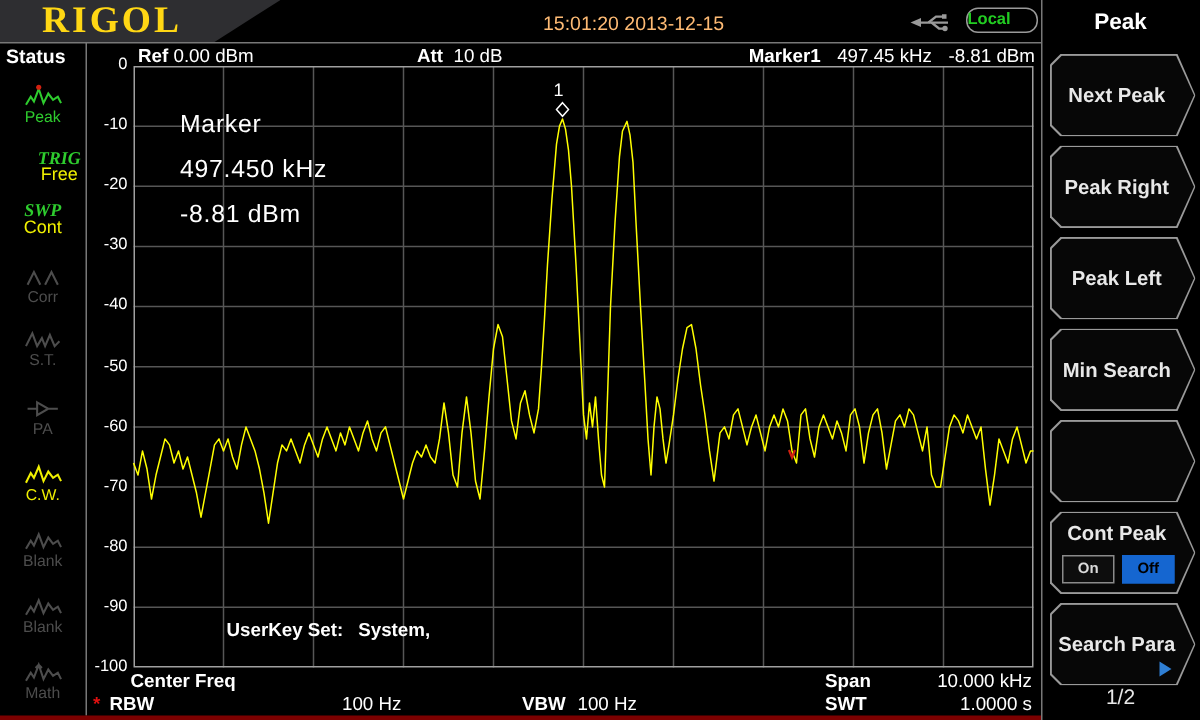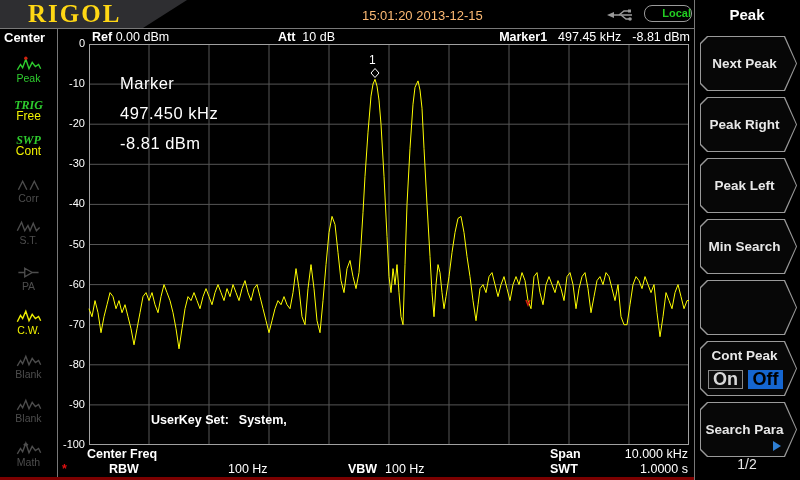--- a/index.html
+++ b/index.html
@@ -7,21 +7,21 @@
           font-family:"Liberation Sans",sans-serif;color:#fff;}
   .abs{position:absolute;}
   
   .logo-bg{left:0;top:0;width:187px;height:28px;background:#2e2e31;
            clip-path:polygon(0 0,187px 0,143px 100%,0 100%);}
   .logo-text{left:28px;top:0px;font-family:"Liberation Serif",serif;font-weight:bold;
              font-size:25px;color:#ffd714;letter-spacing:2px;}
   .time{left:362px;top:8px;font-size:13px;color:#fdba74;}
   .usb{left:606px;top:7px;}
   .local{left:644px;top:5px;width:46px;height:15px;border:1px solid #9a9a9a;border-radius:8px;
-         color:#22cc22;font-size:11px;font-weight:bold;text-align:right;line-height:15px;}
+         color:#22cc22;font-size:11px;font-weight:bold;text-align:left;line-height:15px;}
   .menu-title{left:694px;top:6px;width:106px;text-align:center;font-size:15px;font-weight:bold;}
   .hline-top{left:0;top:28px;width:694px;height:1px;background:#787878;}
   .vline-menu{left:694px;top:0;width:1px;height:480px;background:#787878;}
   .vline-side{left:57px;top:28px;width:1px;height:449px;background:#787878;}
   
   .status-title{left:4px;top:30px;font-size:13px;font-weight:bold;}
   .ann{top:30px;font-size:12.5px;white-space:nowrap;}
   .b{font-weight:bold;}
   .ref-g{left:92px;}
   .att-g{left:278px;}
@@ -40,21 +40,21 @@
   
   .mbtn{left:700px;width:97px;height:55px;}
   .mbtn-shape{position:absolute;inset:0;background:#9a9a9a;
     clip-path:polygon(0 7px,7px 0,calc(100% - 12px) 0,100% 50%,calc(100% - 12px) 100%,7px 100%,0 calc(100% - 7px));}
   .mbtn-inner{position:absolute;inset:1px;background:#070707;
     clip-path:polygon(0 7px,7px 0,calc(100% - 12px) 0,100% 50%,calc(100% - 12px) 100%,7px 100%,0 calc(100% - 7px));}
   .mbtn-label{position:absolute;inset:0 10px 0 2px;display:flex;align-items:center;justify-content:center;
               font-size:13.5px;font-weight:bold;color:#e8e8e8;text-align:center;}
   .mbtn-label.top{align-items:flex-start;padding-top:7px;}
   .toggle-row{position:absolute;left:8px;right:14px;bottom:7px;height:19px;display:flex;gap:5px;}
-  .tg{flex:1;height:17px;line-height:17px;text-align:center;font-size:18px;font-weight:bold;}
+  .tg{flex:1;height:17px;line-height:17px;text-align:center;font-size:10px;font-weight:bold;}
   .tg-on{border:1px solid #8a8a8a;background:#0d0d0d;color:#d8d8d8;}
   .tg-off{background:#1566d0;color:#000;border:1px solid #1566d0;}
   .sub-arrow{position:absolute;right:16px;bottom:6px;width:0;height:0;
              border-left:8px solid #2f7fd4;border-top:5px solid transparent;border-bottom:5px solid transparent;}
   .page-ind{left:694px;top:456px;width:106px;text-align:center;font-size:14px;color:#e8e8e8;}
   
   .bb{font-size:12.5px;white-space:nowrap;}
   .r1{top:447px;} .r2{top:462px;}
   .red{color:#e01010;}
   .right-col{width:88px;text-align:right;}
@@ -100,21 +100,21 @@
     <rect x="22" y="2.5" width="3" height="3" fill="#9a9a9a"></rect>
     <path d="M15,8 L20,12 h3" stroke="#9a9a9a" stroke-width="1.5" fill="none"></path>
     <circle cx="24" cy="12" r="1.8" fill="#9a9a9a"></circle>
   </svg>
   <div class="abs local">Local</div>
   <div class="abs menu-title">Peak</div>
   <div class="abs hline-top"></div>
   <div class="abs vline-menu"></div>
   <div class="abs vline-side"></div>
 
-  <div class="abs status-title">Center</div>
+  <div class="abs status-title">Status</div>
   <div class="abs ann ref-g">
     <span class="b">Ref</span>
     <span>0.00 dBm</span>
   </div>
   <div class="abs ann att-g">
     <span class="b">Att</span>&nbsp;
     <span>10 dB</span>
   </div>
   <div class="abs ann mk1-g">
     <span class="b">Marker1</span>
@@ -142,21 +142,21 @@
   <div class="abs userkey">
     <span>UserKey Set:</span>
     <span>System,</span>
   </div>
 
   <div id="sidebar">
       <div class="abs sb-item" style="top: 56px;"><svg width="26" height="17" viewBox="0 0 24 16">
           <path d="M1,13 L4,8 L6,11 L9,3 L12,12 L15,6 L18,10 L21,8 L23,12" stroke="#2ecc2e" fill="none" stroke-width="1.3"></path>
           <circle cx="9" cy="2" r="1.6" fill="#d42010"></circle>
         </svg><span style="color: rgb(46, 204, 46);">Peak</span></div>
-      <div class="abs sb-item" style="top: 100px;">
+      <div class="abs sb-item" style="top: 100px; margin-left: 11px;">
         <span class="sb-prefix">TRIG</span>
         <span class="sb-val">Free</span>
       </div>
       <div class="abs sb-item" style="top: 135px;">
         <span class="sb-prefix">SWP</span>
         <span class="sb-val">Cont</span>
       </div>
       <div class="abs sb-item" style="top: 176px;"><svg width="26" height="17" viewBox="0 0 24 16">
           <path d="M2,13 L6,5 L10,13 M13,13 L17,5 L21,13" stroke="#4d4d4d" fill="none" stroke-width="1.3"></path>
         </svg><span style="color: rgb(77, 77, 77);">Corr</span></div>
@@ -228,21 +228,21 @@
         <div class="sub-arrow"></div>
       </div>
     </div>
   <div class="abs page-ind">1/2</div>
 
   <div class="abs bb r1 b" style="left:87px;">Center Freq</div>
   <div class="abs bb r1" style="left:218px;margin-top:40px;">497.70 kHz</div>
   <div class="abs bb r1 b" style="left:550px;">Span</div>
   <div class="abs bb r1 right-col" style="left:600px;">10.000 kHz</div>
   <div class="abs bb r2 b red" style="left:62px;">*</div>
-  <div class="abs bb r2 b" style="left:73px;margin-left:36px;">RBW</div>
+  <div class="abs bb r2 b" style="left:73px;">RBW</div>
   <div class="abs bb r2" style="left:228px;">100 Hz</div>
   <div class="abs bb r2 b" style="left:348px;">VBW</div>
   <div class="abs bb r2" style="left:385px;">100 Hz</div>
   <div class="abs bb r2 b" style="left:550px;">SWT</div>
   <div class="abs bb r2 right-col" style="left:600px;">1.0000 s</div>
   <div class="abs bottom-red"></div>
 
 </div>
 
 </body></html>

